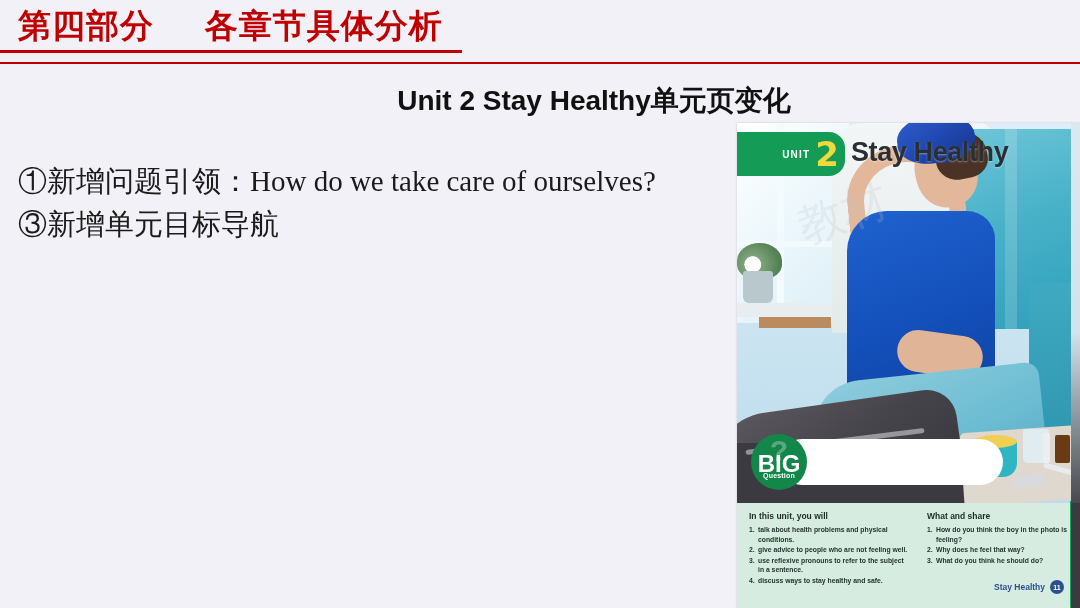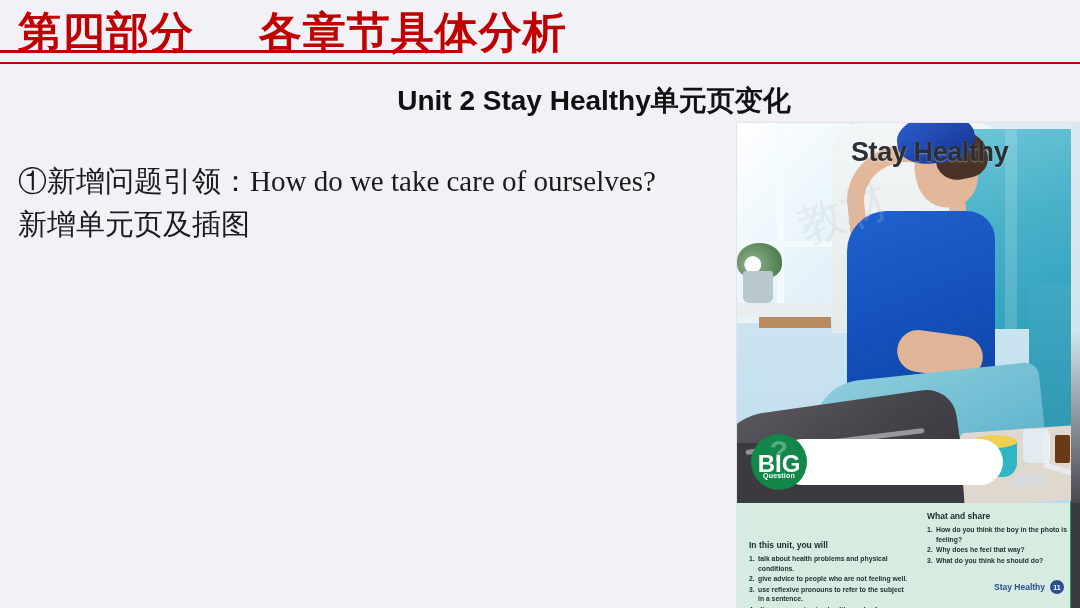--- a/index.html
+++ b/index.html
@@ -20,21 +20,21 @@
     position: absolute;
     left: 0; top: 0;
     width: 1080px;
     height: 66px;
   }
   .header-title {
     position: absolute;
     left: 18px;
     top: 4px;
     font-family: "Liberation Sans", sans-serif;
-    font-size: 43px;
+    font-size: 33px;
     font-weight: bold;
     color: #c00000;
     letter-spacing: 1px;
     white-space: pre;
   }
   .header-underline-short {
     position: absolute;
     left: 0;
     top: 50px;
     width: 462px;
@@ -343,21 +343,20 @@
     position: absolute;
     left: 0; top: 380px;
     width: 343px; height: 105px;
     background: #d6ece0;
     display: flex;
   }
   .tb-bottom-left {
     width: 180px;
     padding: 8px 8px 0 12px;
     box-sizing: border-box;
-    margin-top: 29px;
   }
   .tb-bottom-right {
     width: 163px;
     padding: 8px 6px 0 10px;
     box-sizing: border-box;
     position: relative;
   }
   .tb-bottom-right:after {
     content:"";
     position: absolute;
@@ -428,21 +427,21 @@
 <div class="slide-header">
   <div class="header-title">第四部分     各章节具体分析</div>
   <div class="header-underline-short"></div>
   <div class="header-underline-full"></div>
 </div>
 
 <div class="slide-title">Unit 2 Stay Healthy单元页变化</div>
 
 <div class="body-text">
   <div class="body-line">①新增问题引领：How do we take care of ourselves?</div>
-  <div class="body-line">新增单元页及插图</div>
+  <div class="body-line">③新增单元目标导航</div>
 </div>
 
 <div class="textbook">
 
   <div class="tb-photo">
     <div class="tb-window"></div>
     <div class="tb-window-frame1"></div>
     <div class="tb-window-frame2"></div>
     <div class="tb-plant-leaves"></div>
     <div class="tb-plant-pot"></div>
@@ -470,20 +469,24 @@
     <div class="tb-mug"></div>
     <div class="tb-mug-top"></div>
     <div class="tb-glass"></div>
     <div class="tb-spray"></div>
     <div class="tb-bottle"></div>
     <div class="tb-pills"></div>
     <div class="tb-thermo"></div>
 
     <div class="watermark">教材</div>
 
+    <div class="tb-unit-banner">
+      <span class="tb-unit-word">UNIT</span>
+      <span class="tb-unit-num">2</span>
+    </div>
     <div class="tb-cover-title">Stay Healthy</div>
 
     <div class="tb-bigq">
       <div class="tb-bigq-pill"></div>
       <div class="tb-bigq-circle">
         <span class="tb-bigq-qmark">?</span>
         <span class="tb-bigq-big">BIG</span>
         <span class="tb-bigq-sub">Question</span>
       </div>
     </div>

